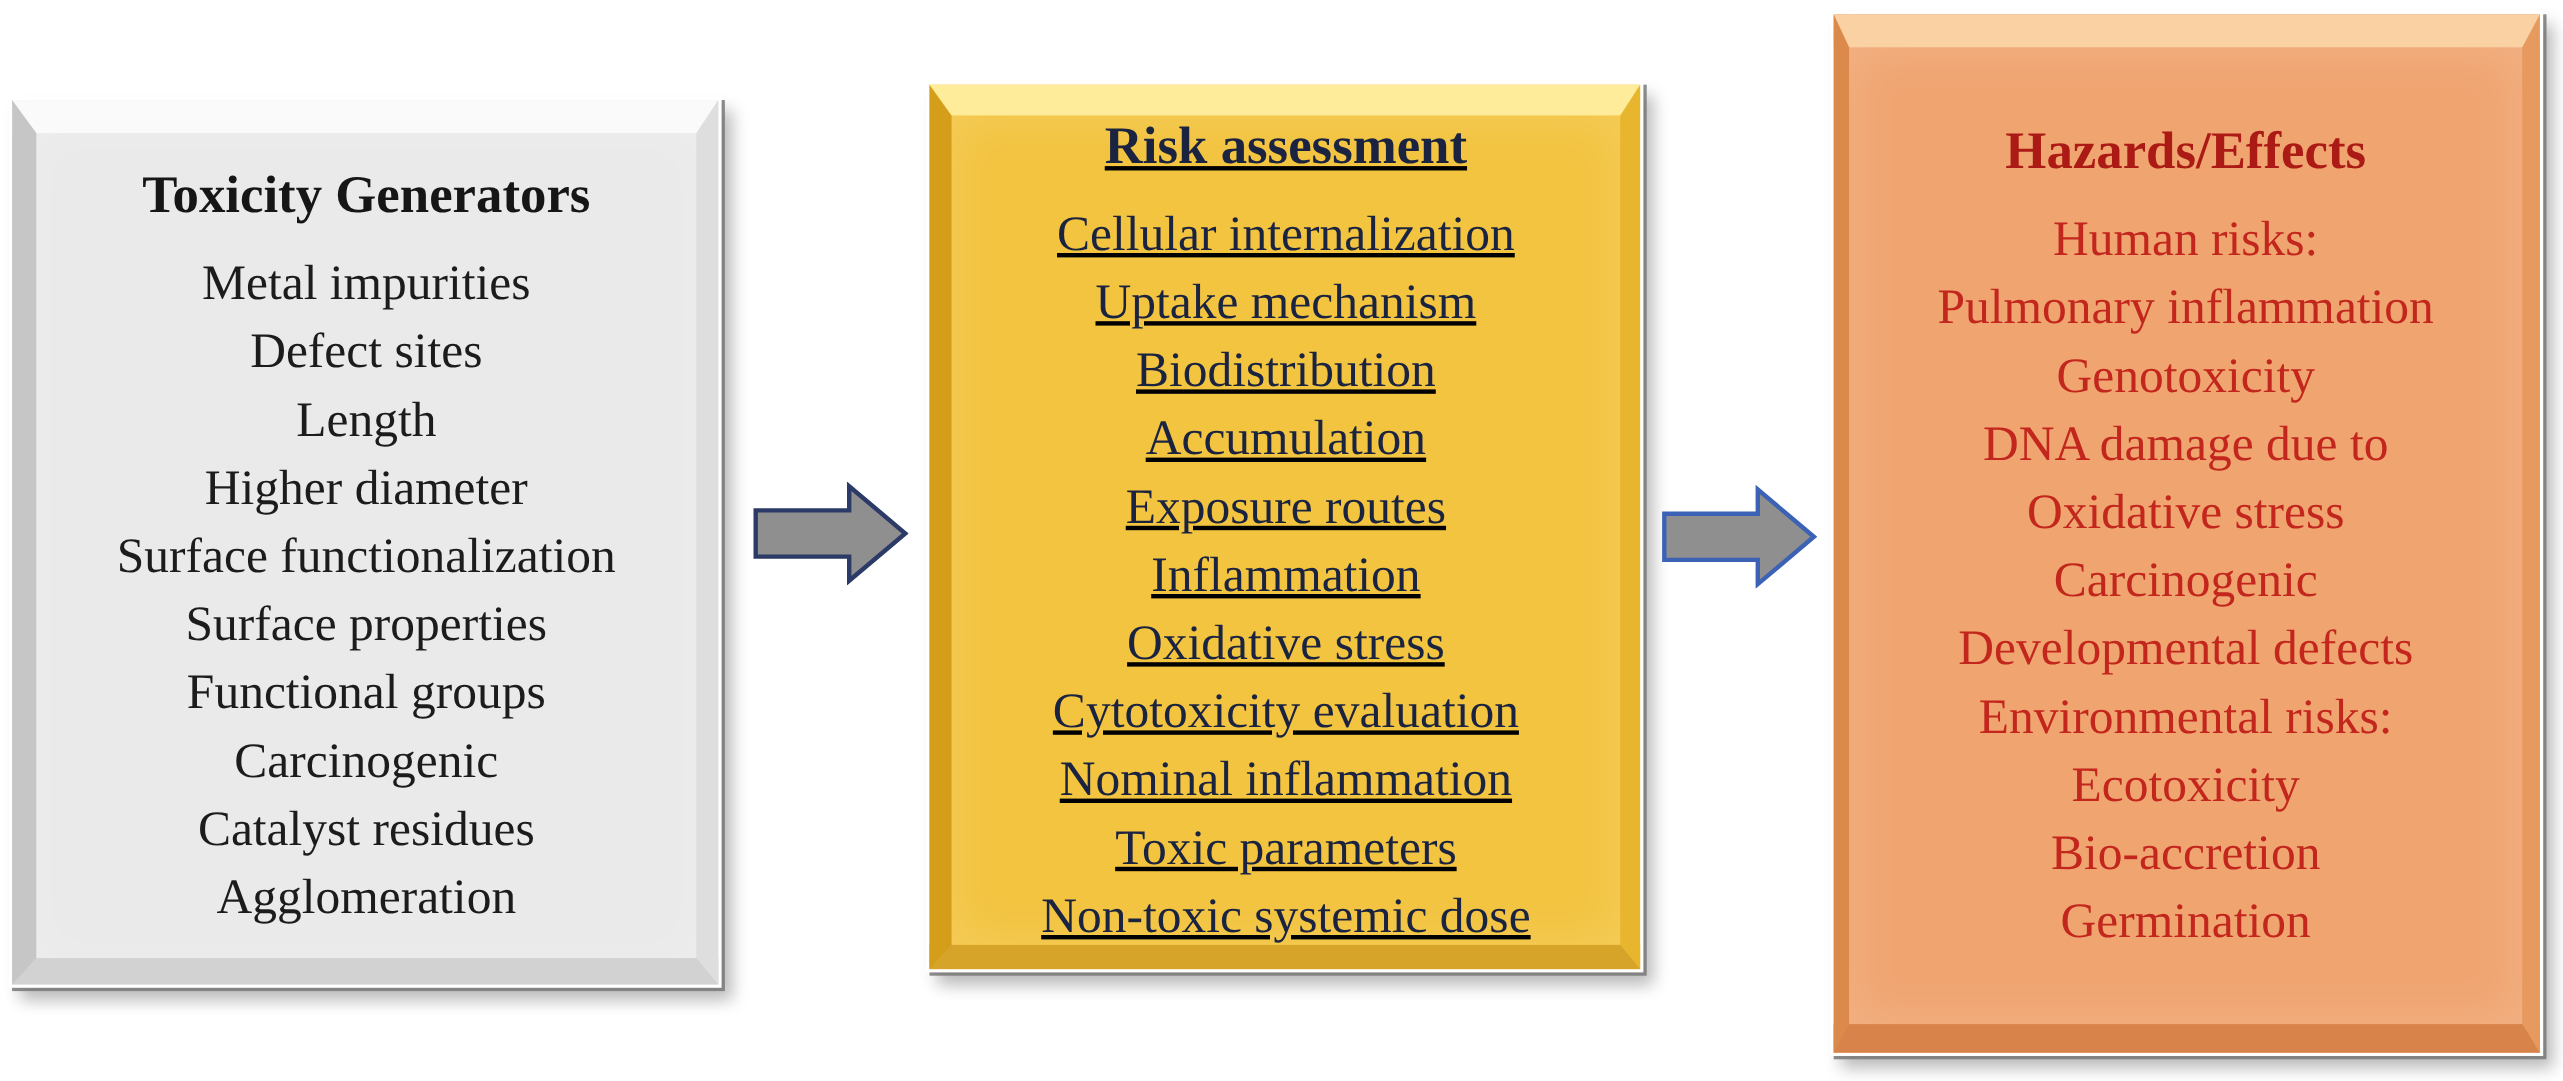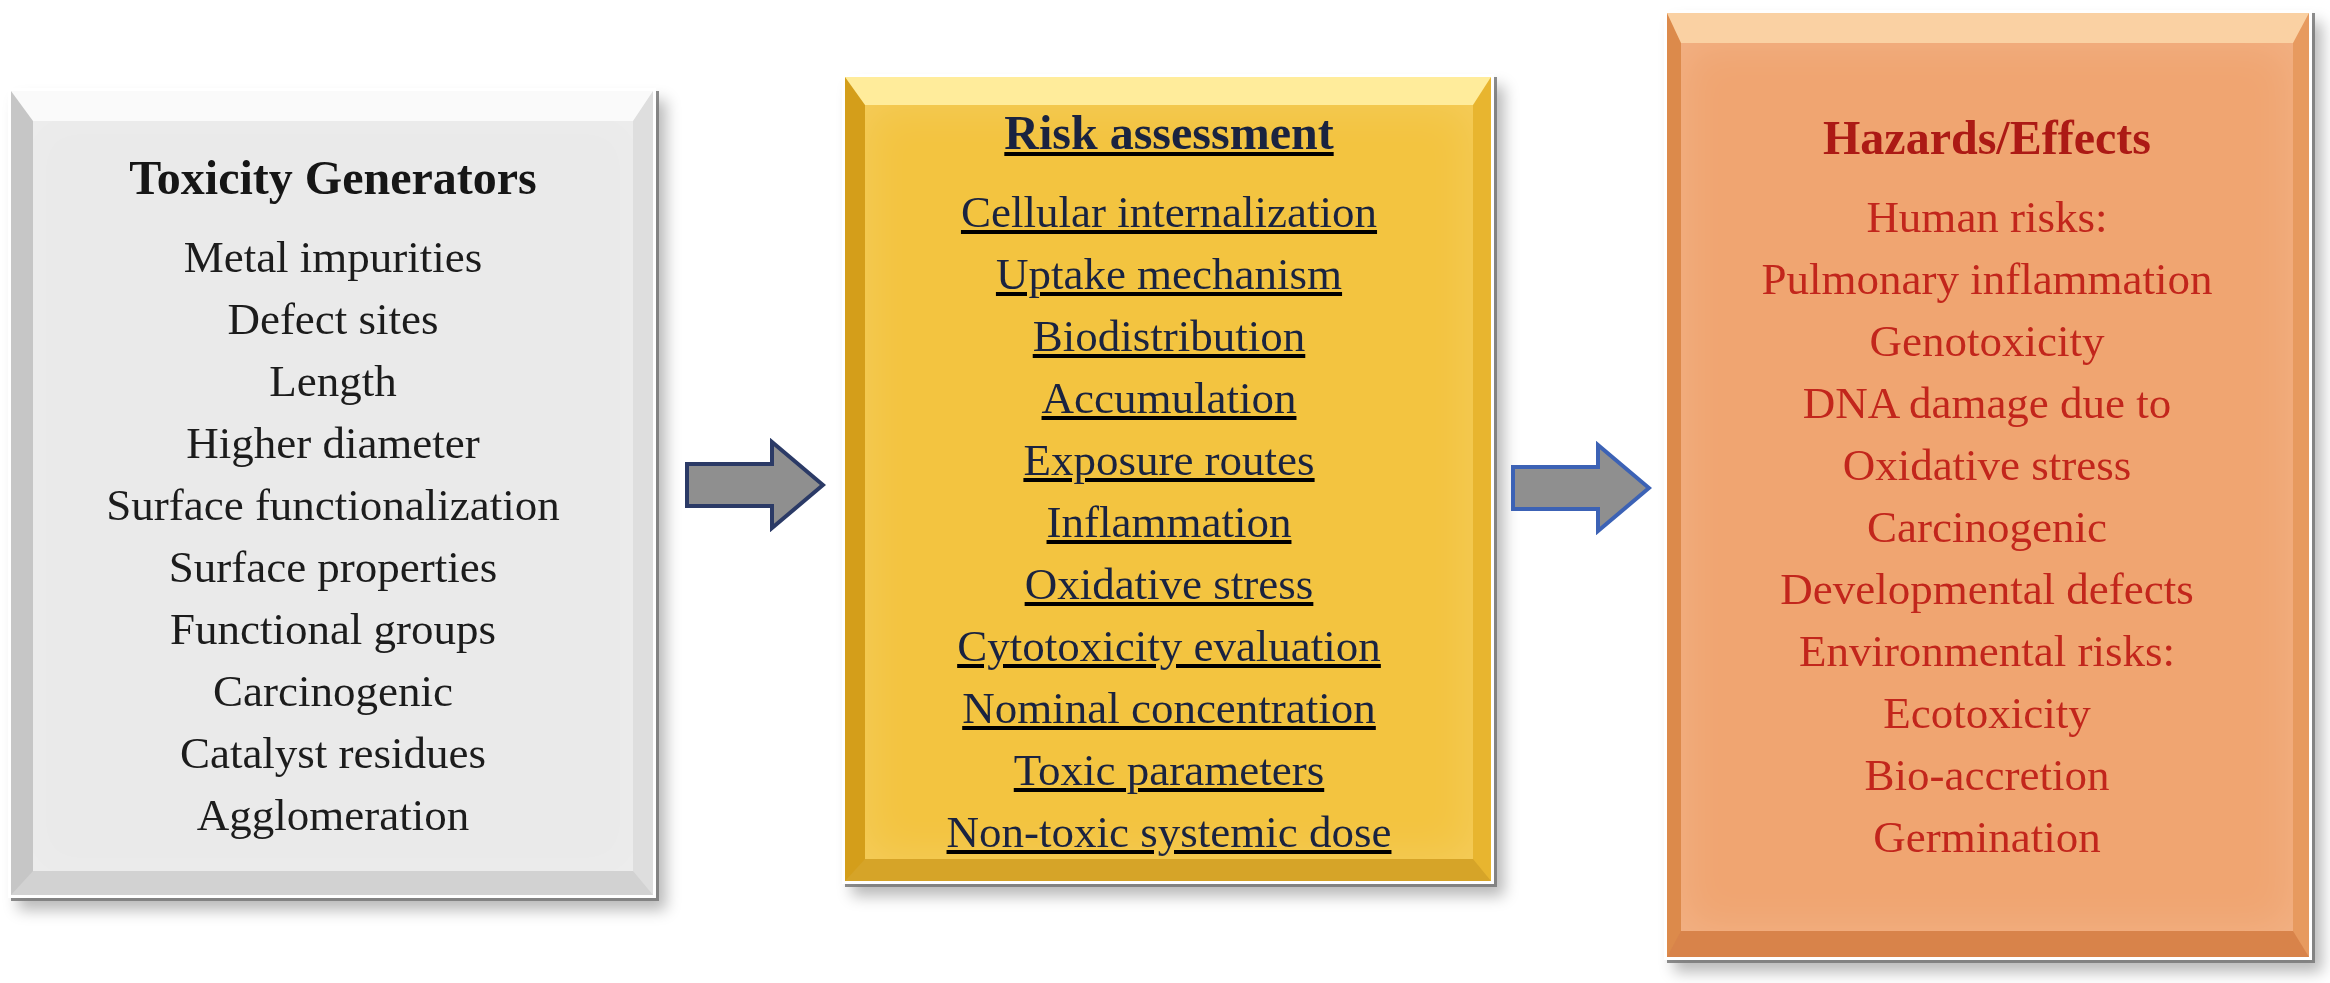--- a/index.html
+++ b/index.html
@@ -111,21 +111,21 @@
         <div class="box-title">Risk assessment</div>
         <div class="box-items">
             <div class="box-item">Cellular internalization</div>
             <div class="box-item">Uptake mechanism</div>
             <div class="box-item">Biodistribution</div>
             <div class="box-item">Accumulation</div>
             <div class="box-item">Exposure routes</div>
             <div class="box-item">Inflammation</div>
             <div class="box-item">Oxidative stress</div>
             <div class="box-item">Cytotoxicity evaluation</div>
-            <div class="box-item">Nominal concentration</div>
+            <div class="box-item">Nominal inflammation</div>
             <div class="box-item">Toxic parameters</div>
             <div class="box-item">Non-toxic systemic dose</div>
           </div>
       </div>
     </div>
   </div>
 
   <div class="arrow arrow-1" style="--arrow-fill: #8f8f8f; --arrow-stroke: #3c62b5;">
     <svg viewBox="0 0 142 94" xmlns="http://www.w3.org/2000/svg">
       <polygon points="3,26 88,26 88,4 139,47 88,90 88,68 3,68"></polygon>

